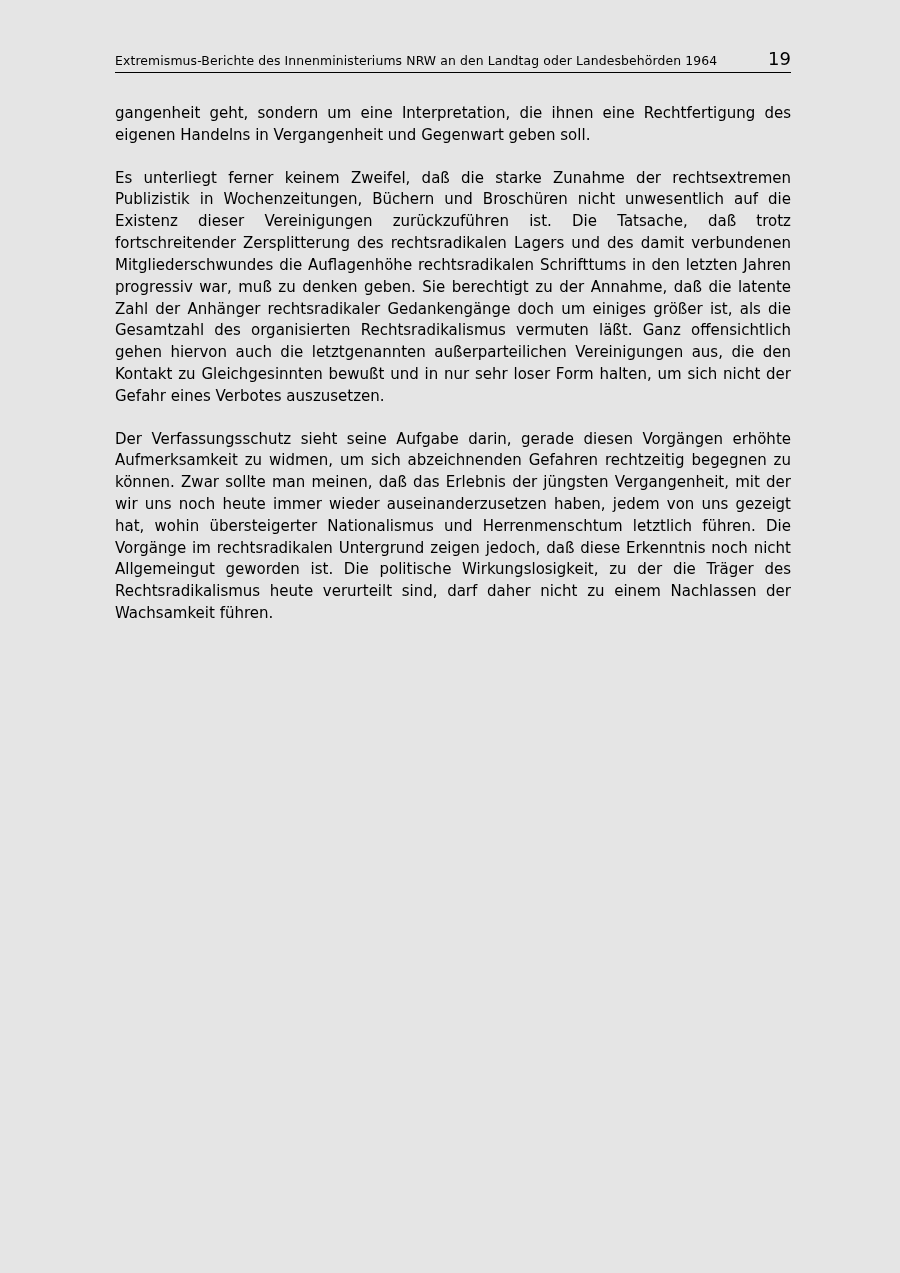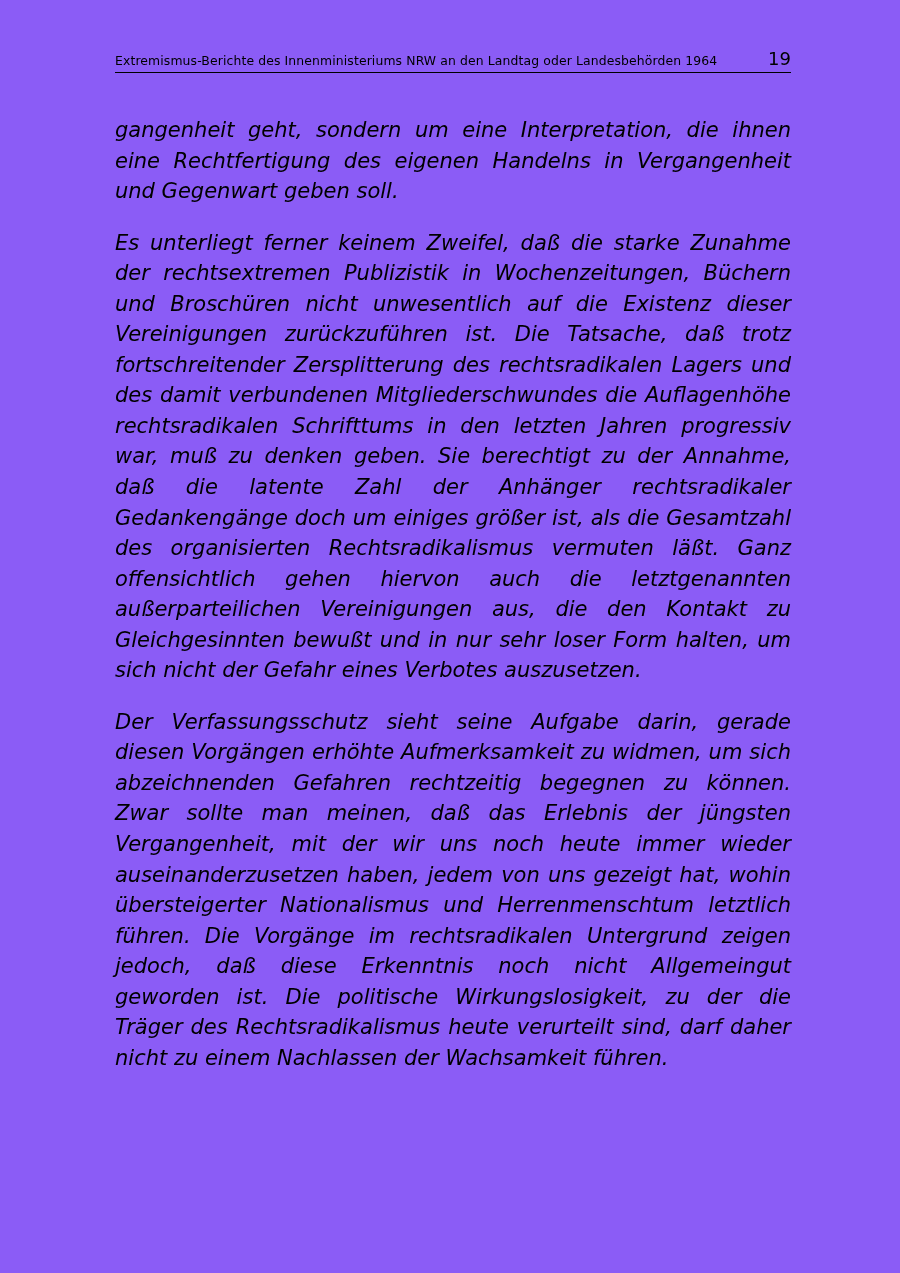--- a/index.html
+++ b/index.html
@@ -14,21 +14,21 @@
     color: #000000;
     position: relative;
     overflow: hidden;
   }
   .page {
     position: absolute;
     top: 0;
     left: 0;
     width: 900px;
     height: 1273px;
-    background: #8b5cf6;
+    background: #e5e5e5;
   }
   .header {
     position: absolute;
     top: 48px;
     left: 115px;
     width: 676px;
     display: flex;
     align-items: baseline;
     justify-content: space-between;
   }
@@ -49,27 +49,26 @@
     height: 1px;
     background: #000000;
   }
   .content {
     position: absolute;
     top: 103px;
     left: 115px;
     width: 676px;
   }
   .para {
-    font-size: 21px;
+    font-size: 15px;
     line-height: 1.455;
     text-align: justify;
     text-justify: inter-word;
-    margin: 12px 0 21px 0;
+    margin: 0 0 21px 0;
     hyphens: manual;
-    font-style: italic;
   }
   .para:last-child {
     margin-bottom: 0;
   }
 </style>
 </head>
 <body>
 
 <div class="page">
 

